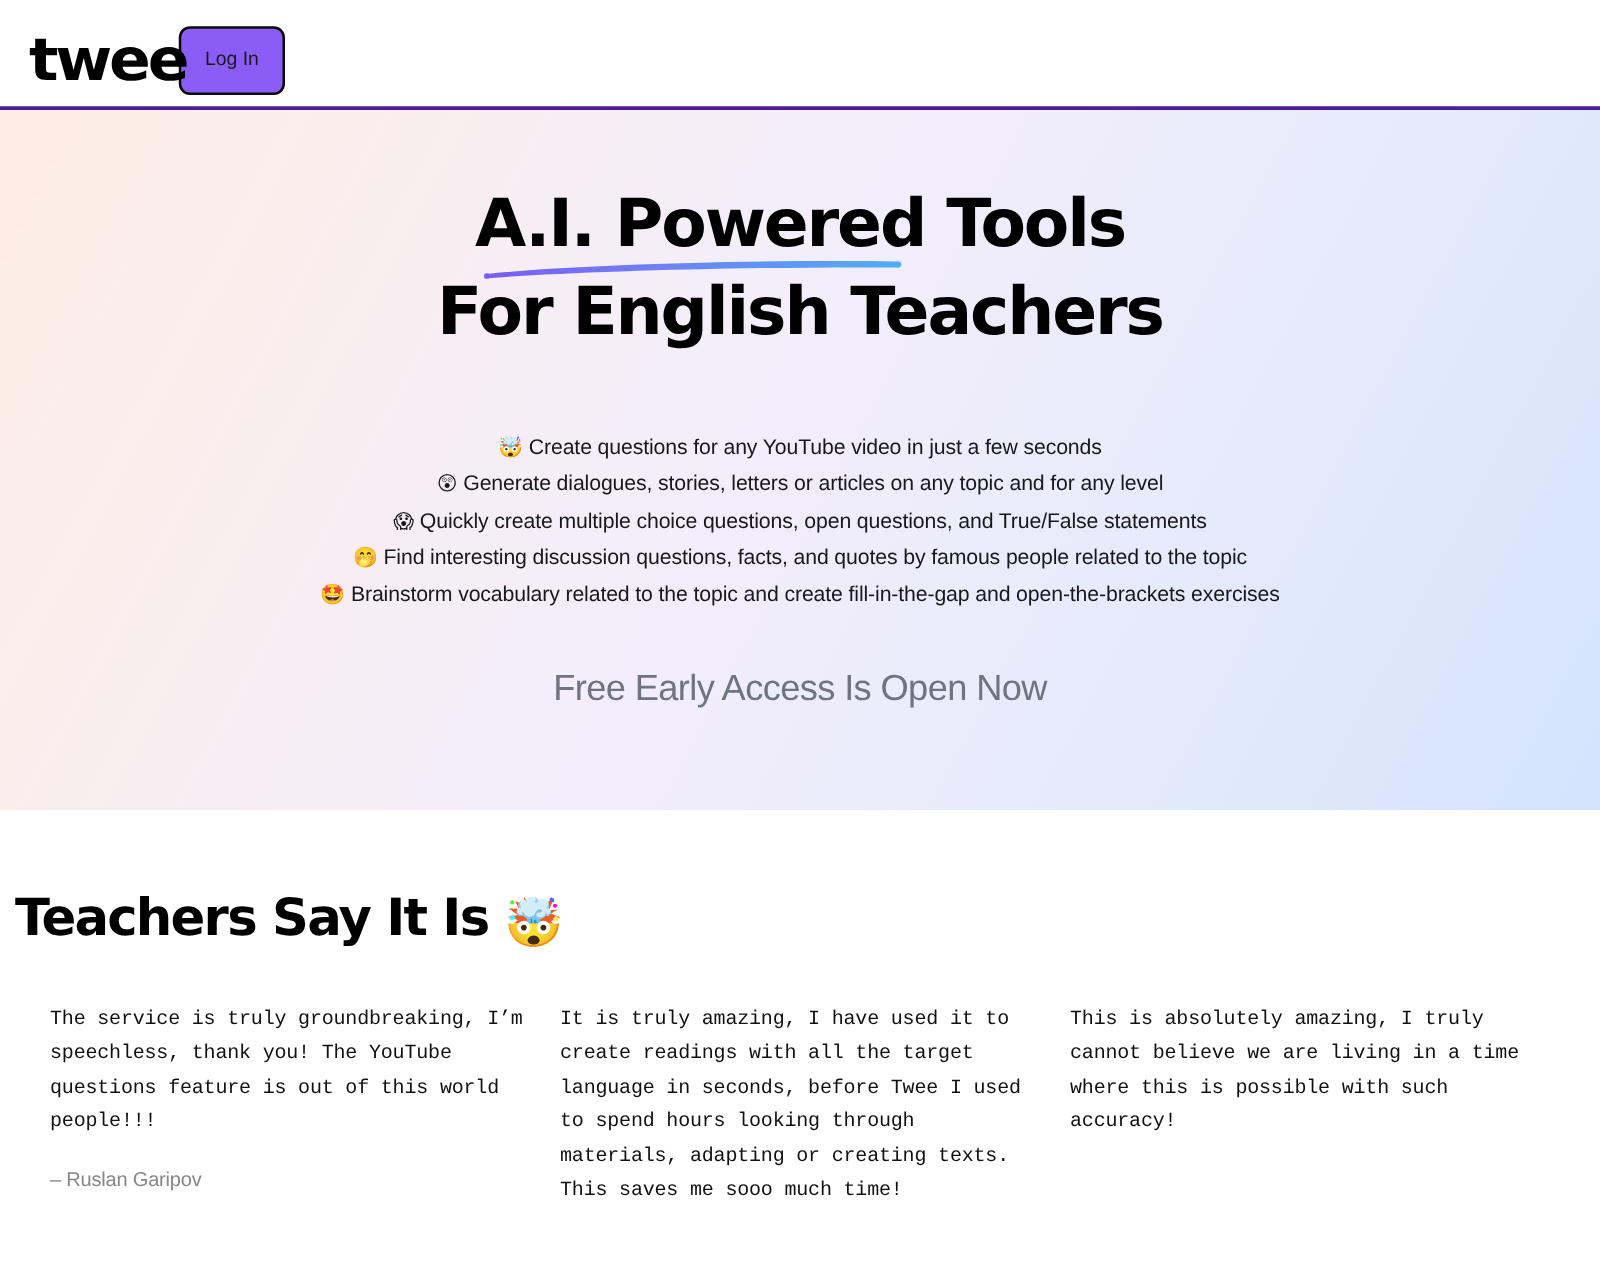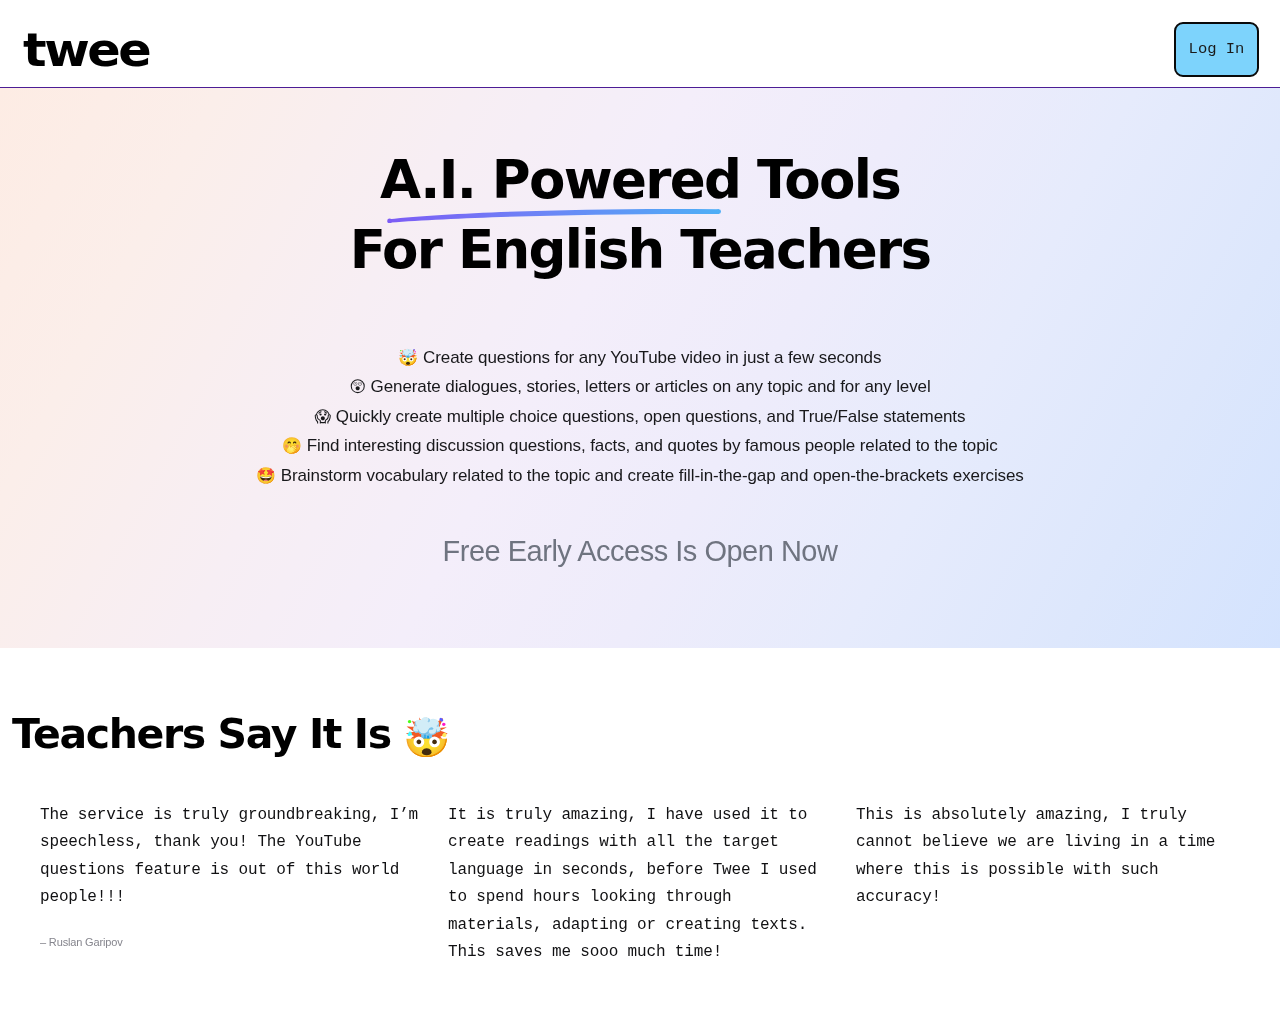--- a/index.html
+++ b/index.html
@@ -8,45 +8,45 @@
     font-family:"Liberation Sans", sans-serif;
     background:#ffffff;
     overflow:hidden;
   }
   .page { width:1280px; height:1024px; position:relative; }
 
   
   .header {
     height:88px;
     background:#ffffff;
-    border-bottom:1px solid #4c1d95;
+    border-bottom:3px solid #4c1d95;
     display:flex;
     align-items:center;
-    justify-content:space-between;
+    justify-content:flex-start;
     padding:11px 20px 0 21px;
     position:relative;
     z-index:5;
   }
   .logo {
     font-family:"DejaVu Sans", sans-serif;
     font-size:47px;
     font-weight:bold;
     letter-spacing:-2.4px;
     color:#000000;
     line-height:1;
     transform:scaleX(1.05);
     transform-origin:left center;
     padding-left:2px;
   }
   .login-btn {
     width:85px; height:55px;
     border:2.5px solid #0a0a0a;
     border-radius:9px;
-    background:#7dd3fc;
-    font-family:Liberation Mono, monospace;
+    background:#8b5cf6;
+    font-family:Liberation Sans, sans-serif;
     font-size:15.5px;
     color:#1a1a1a;
     cursor:pointer;
     display:flex; align-items:center; justify-content:center;
     margin-right:1px;
   }
 
   
   .hero {
     height:560px;
@@ -152,21 +152,21 @@
   .card { width:380px; }
   .card-text {
     font-size:16px;
     line-height:27.5px;
     color:#111113;
     letter-spacing:-0.15px;
     font-family:Liberation Mono, monospace;
   }
   .card-author {
     margin-top:24px;
-    font-size:11px;
+    font-size:16px;
     color:#85858d;
     letter-spacing:-0.15px;
   }
 </style>
 </head>
 <body>
 
 <div class="page">
 
   <div class="header">

